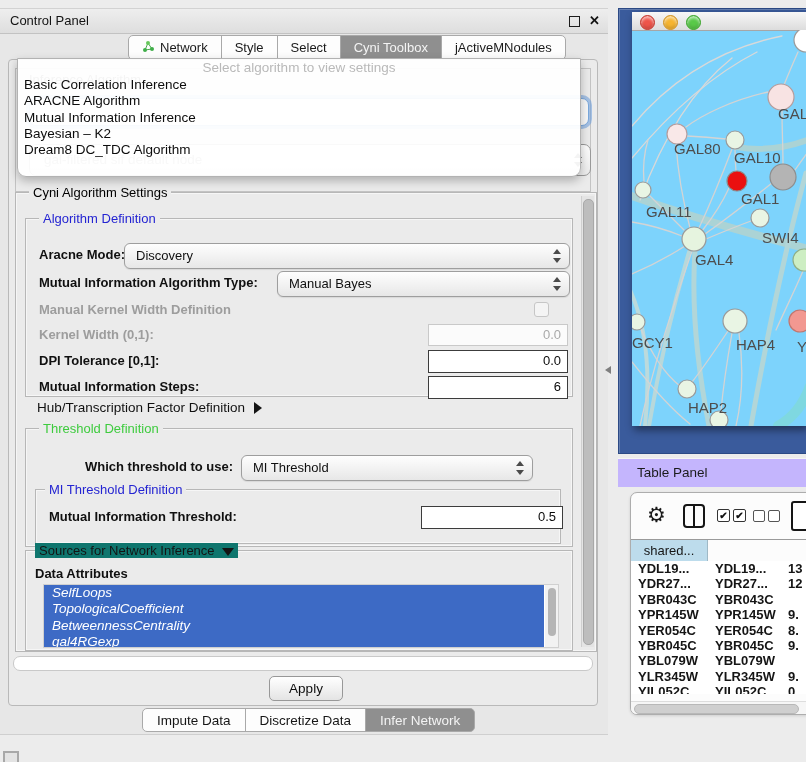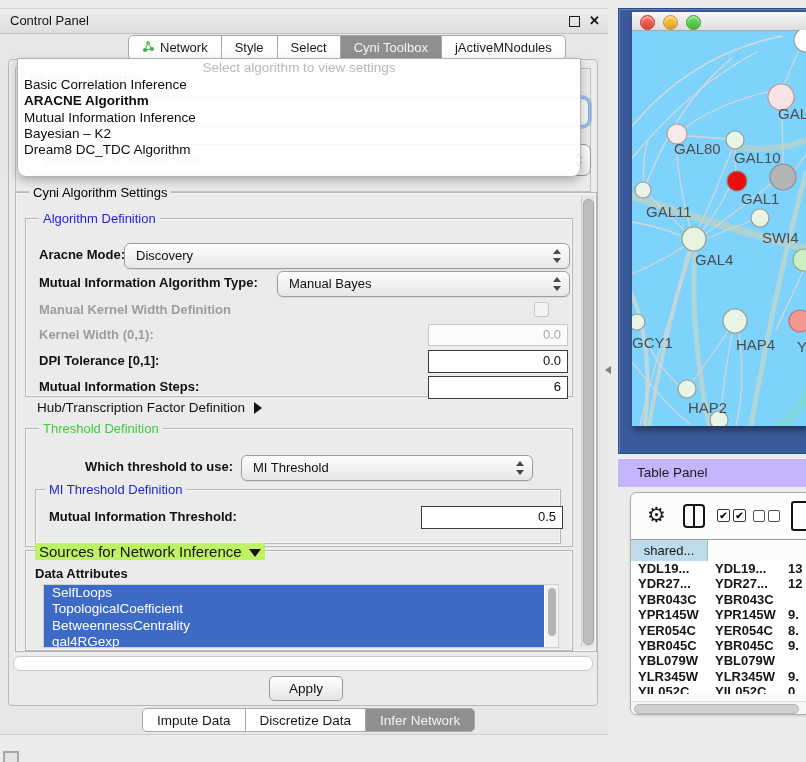--- a/index.html
+++ b/index.html
@@ -25,21 +25,21 @@
   .ghost-group{position:absolute;left:6px;top:8px;width:574px;height:122px;border:1px solid #c3c3c3;}
   .ghost-label{position:absolute;left:20px;top:12px;font-size:13px;color:#454545;}
   .ghost-combo1{position:absolute;left:20px;top:38px;width:558px;height:26px;border:1px solid #7aa8dc;border-radius:7px;background:#f7f7f7;box-shadow:0 0 0 3px rgba(106,157,221,0.55);}
   .ghost-combo2{position:absolute;left:20px;top:84px;width:560px;height:30px;border:1px solid #9a9a9a;border-radius:7px;background:linear-gradient(#fdfdfd,#ececec);}
   .ghost-combo2 .val{position:absolute;left:14px;top:0;line-height:30px;font-size:13.5px;color:#8a8a8a;}
 
   
   .popup{position:absolute;left:8px;top:-2px;width:562px;height:117px;background:rgba(255,255,255,0.94);border:1px solid #b2b2b2;border-radius:0 0 9px 9px;box-shadow:0 4px 10px rgba(0,0,0,0.25);z-index:6;}
   .popup-prompt{height:18px;line-height:18px;text-align:center;font-size:13.5px;color:#b9b9b9;}
   .pitem{height:16.3px;line-height:16.3px;padding-left:6px;font-size:13.5px;color:#0c0c0c;white-space:nowrap;}
-  .pitem.bold{font-weight:bold;}
+  .pitem.bold{font-weight:normal;}
 
   
   .grp{position:absolute;border:1px solid #b7b7b7;box-shadow:inset 0 0 0 1px rgba(255,255,255,0.55);}
   .grp-label{position:absolute;background:#ebebeb;padding:0 4px;font-size:13px;z-index:2;white-space:nowrap;}
   .blue{color:#2424d2;}
   .green{color:#3ecb3e;}
 
   .settings-group{left:6px;top:132px;width:580px;height:458px;}
   .vtrack{position:absolute;left:572px;top:136px;width:12px;height:451px;background:#e4e4e4;border-left:1px solid #cfcfcf;}
   .vthumb{position:absolute;left:573.5px;top:139px;width:9px;height:444px;background:#bdbdbd;border-radius:5px;border:1px solid #a8a8a8;}
@@ -61,25 +61,25 @@
   .tfield{position:absolute;background:#fff;font-size:13px;color:#0a0a0a;text-align:right;padding-right:6px;box-sizing:border-box;}
   .tfield.en{border:1.6px solid #3c3c3c;line-height:20px;}
   .tfield.dis{border:1px solid #c9c9c9;background:#fbfbfb;color:#a9a9a9;line-height:20px;}
   .checkbox{position:absolute;width:13px;height:13px;border:1px solid #c6c6c6;border-radius:3px;background:#f4f4f4;}
 
   .hub-row{position:absolute;left:28px;top:340px;display:flex;align-items:center;gap:9px;}
   .hub-text{font-size:13.5px;color:#111;}
   .tri-right{width:0;height:0;border-left:8px solid #141414;border-top:6px solid transparent;border-bottom:6px solid transparent;}
   .tri-down{width:0;height:0;border-top:8px solid #141414;border-left:6px solid transparent;border-right:6px solid transparent;display:inline-block;margin-left:7px;vertical-align:middle;}
 
-  .src-title-row{position:absolute;left:26px;top:483px;z-index:2;background:#bef264;padding:0 4px;font-size:15px;color:#141414;}
+  .src-title-row{position:absolute;left:26px;top:483px;z-index:2;background:#0f766e;padding:0 4px;font-size:13px;color:#141414;}
   .attr-label{position:absolute;left:26px;top:506px;font-size:13px;font-weight:bold;color:#101010;}
   .attr-list{position:absolute;left:34px;top:524px;width:514px;height:62px;background:#fff;overflow:hidden;border:1px solid #d0d0d0;}
   .attr-items{position:absolute;left:0;top:0;width:500px;}
-  .attr{height:16.4px;line-height:16.4px;background:#3d6ac5;color:#fff;font-size:13.5px;padding-left:8px;white-space:nowrap;}
+  .attr{height:16.4px;line-height:16.4px;background:#3d6ac5;color:#fff;font-size:13.5px;padding-left:8px;white-space:nowrap;font-style:italic;}
   .attr-gutter{position:absolute;right:0;top:0;width:13px;height:62px;background:#f2f2f2;}
   .attr-thumb{position:absolute;right:2px;top:3px;width:8px;height:48px;background:#b5b5b5;border-radius:4px;}
 
   .hscroll{position:absolute;left:4px;top:596px;width:578px;height:13px;background:#fff;border:1px solid #c9c9c9;border-radius:7px;}
 
   .apply-btn{position:absolute;left:260px;top:616px;width:72px;height:23px;border:1px solid #989898;border-radius:5px;background:linear-gradient(#ffffff,#e4e4e4);text-align:center;line-height:23px;font-size:13.5px;color:#0d0d0d;}
 
   .bottom-tabs{position:absolute;left:143px;top:699px;display:flex;height:24px;}
   .btab{display:flex;align-items:center;padding:0 14px;background:#fdfdfd;border:1px solid #a9a9a9;margin-left:-1px;font-size:13.5px;color:#161616;height:22px;}
   .btab:first-child{border-radius:5px 0 0 5px;}

